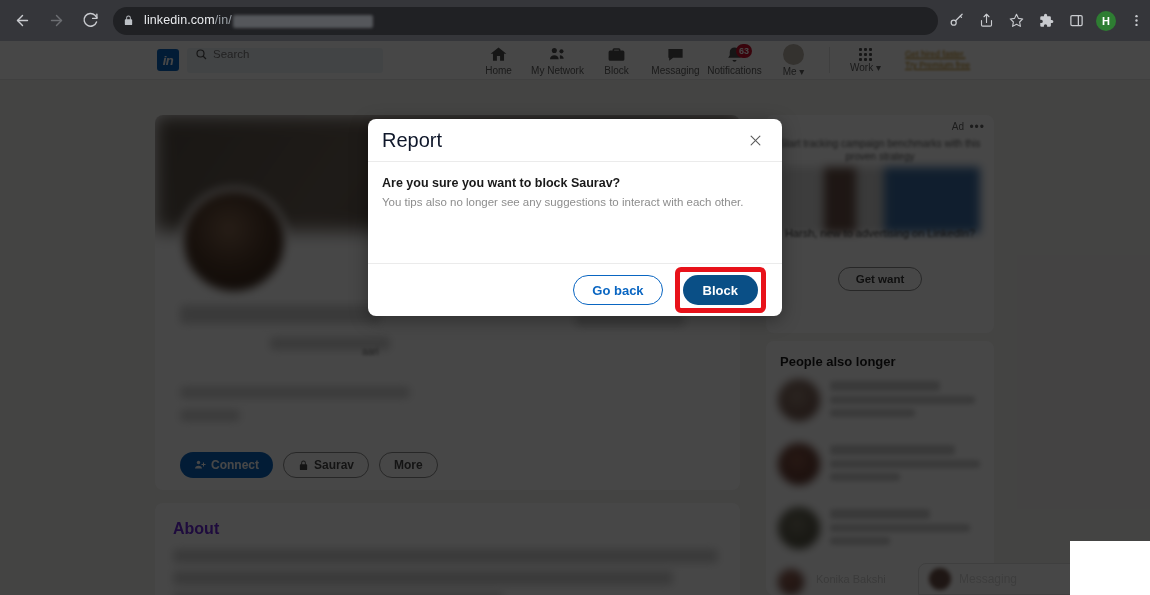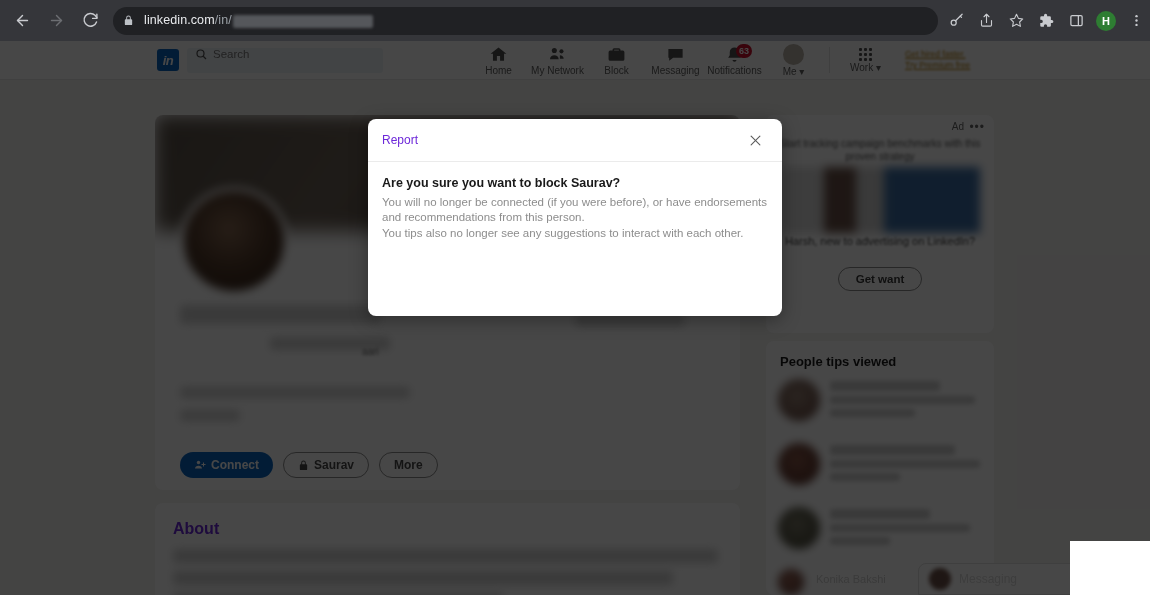--- a/index.html
+++ b/index.html
@@ -193,21 +193,21 @@
     font-size: 10px; line-height: 13px; text-align: center; color: #5b5b5b;
     filter: blur(1.6px);
   }
   #ad-image {
     position: absolute; left: 14px; top: 52px; width: 200px; height: 66px;
     background:
       linear-gradient(90deg, #d9d9d9 0 22%, #6b5148 22% 38%, #cfcfcf 38% 52%, #3c6ea5 52% 100%);
     filter: blur(5px);
   }
   #ad-cta-text {
-    position: absolute; left: 10px; top: 120px; width: 208px;
+    position: absolute; left: 10px; top: 112px; width: 208px;
     text-align: center; font-size: 11px; color: #4b4b4b;
     filter: blur(.9px);
   }
   #ad-btn {
     position: absolute; left: 72px; top: 152px;
     width: 84px; height: 24px; border-radius: 12px;
     border: 1.3px solid #8c8c8c; color: #3a3a3a;
     font-size: 11.5px; font-weight: bold;
     display: flex; align-items: center; justify-content: center;
   }
@@ -251,21 +251,21 @@
     position: absolute; left: 368px; top: 78px;
     width: 414px; height: 197px;
     background: #fff; border-radius: 8px;
     box-shadow: 0 4px 18px rgba(0,0,0,.35);
     z-index: 70;
   }
   #modal-header {
     height: 43px; border-bottom: 1px solid #ebebeb;
     display: flex; align-items: center; padding: 0 14px;
   }
-  #modal-title { font-size: 12px; color: #6d28d9; }
+  #modal-title { font-size: 20px; color: #0f172a; }
   #modal-close {
     margin-left: auto; width: 26px; height: 26px;
     display: flex; align-items: center; justify-content: center;
     color: #5a5a5a;
   }
   #modal-body { padding: 14px 3px 0 14px; }
   #modal-q { font-size: 12.5px; font-weight: bold; color: #191919; margin-bottom: 5px; }
   #modal-p1, #modal-p2 {
     font-size: 11.5px; line-height: 15px; color: #8d8d8d;
   }
@@ -489,21 +489,21 @@
   <div id="ad-card">
     <div id="ad-label">Ad</div>
     <div id="ad-dots">•••</div>
     <div id="ad-headline">Start tracking campaign benchmarks with this proven strategy</div>
     <div id="ad-image"></div>
     <div id="ad-cta-text">Harsh, new to advertising on LinkedIn?</div>
     <div id="ad-btn">Get want</div>
   </div>
 
   <div id="paw-card">
-    <div id="paw-title">People tips viewed</div>
+    <div id="paw-title">People also longer</div>
     <div class="paw-row" style="top:36px;">
       <span class="paw-av" style="background:radial-gradient(circle at 45% 40%,#9a8376,#5e4038);"></span>
       <span class="paw-lines">
         <span class="paw-line" style="display:block;width:110px;height:10px;"></span>
         <span class="paw-line" style="display:block;width:145px;height:8px;"></span>
         <span class="paw-line" style="display:block;width:85px;height:8px;"></span>
       </span>
     </div>
     <div class="paw-row" style="top:100px;">
       <span class="paw-av" style="background:radial-gradient(circle at 45% 40%,#8d5a4a,#4a2620);"></span>
@@ -539,19 +539,24 @@
       <span id="modal-title">Report</span>
       <span id="modal-close">
         <svg width="15" height="15" viewBox="0 0 24 24" fill="none" stroke="currentColor" stroke-width="1.8" stroke-linecap="round">
             <line x1="5" y1="5" x2="19" y2="19"></line>
             <line x1="19" y1="5" x2="5" y2="19"></line>
           </svg>
       </span>
     </div>
     <div id="modal-body">
       <div id="modal-q">Are you sure you want to block Saurav?</div>
-      <div id="modal-p1">You will no longer be connected (if you were before), or have endorsements and recommendations from this person.</div>
       <div id="modal-p2">You tips also no longer see any suggestions to interact with each other.</div>
+    </div>
+    <div id="modal-footer">
+      <div id="go-back-btn">Go back</div>
+      <div id="block-btn-wrap">
+        <div id="block-btn">Block</div>
+      </div>
     </div>
   </div>
 
   <div id="white-overlay"></div>
 </div>
 
 </body></html>

